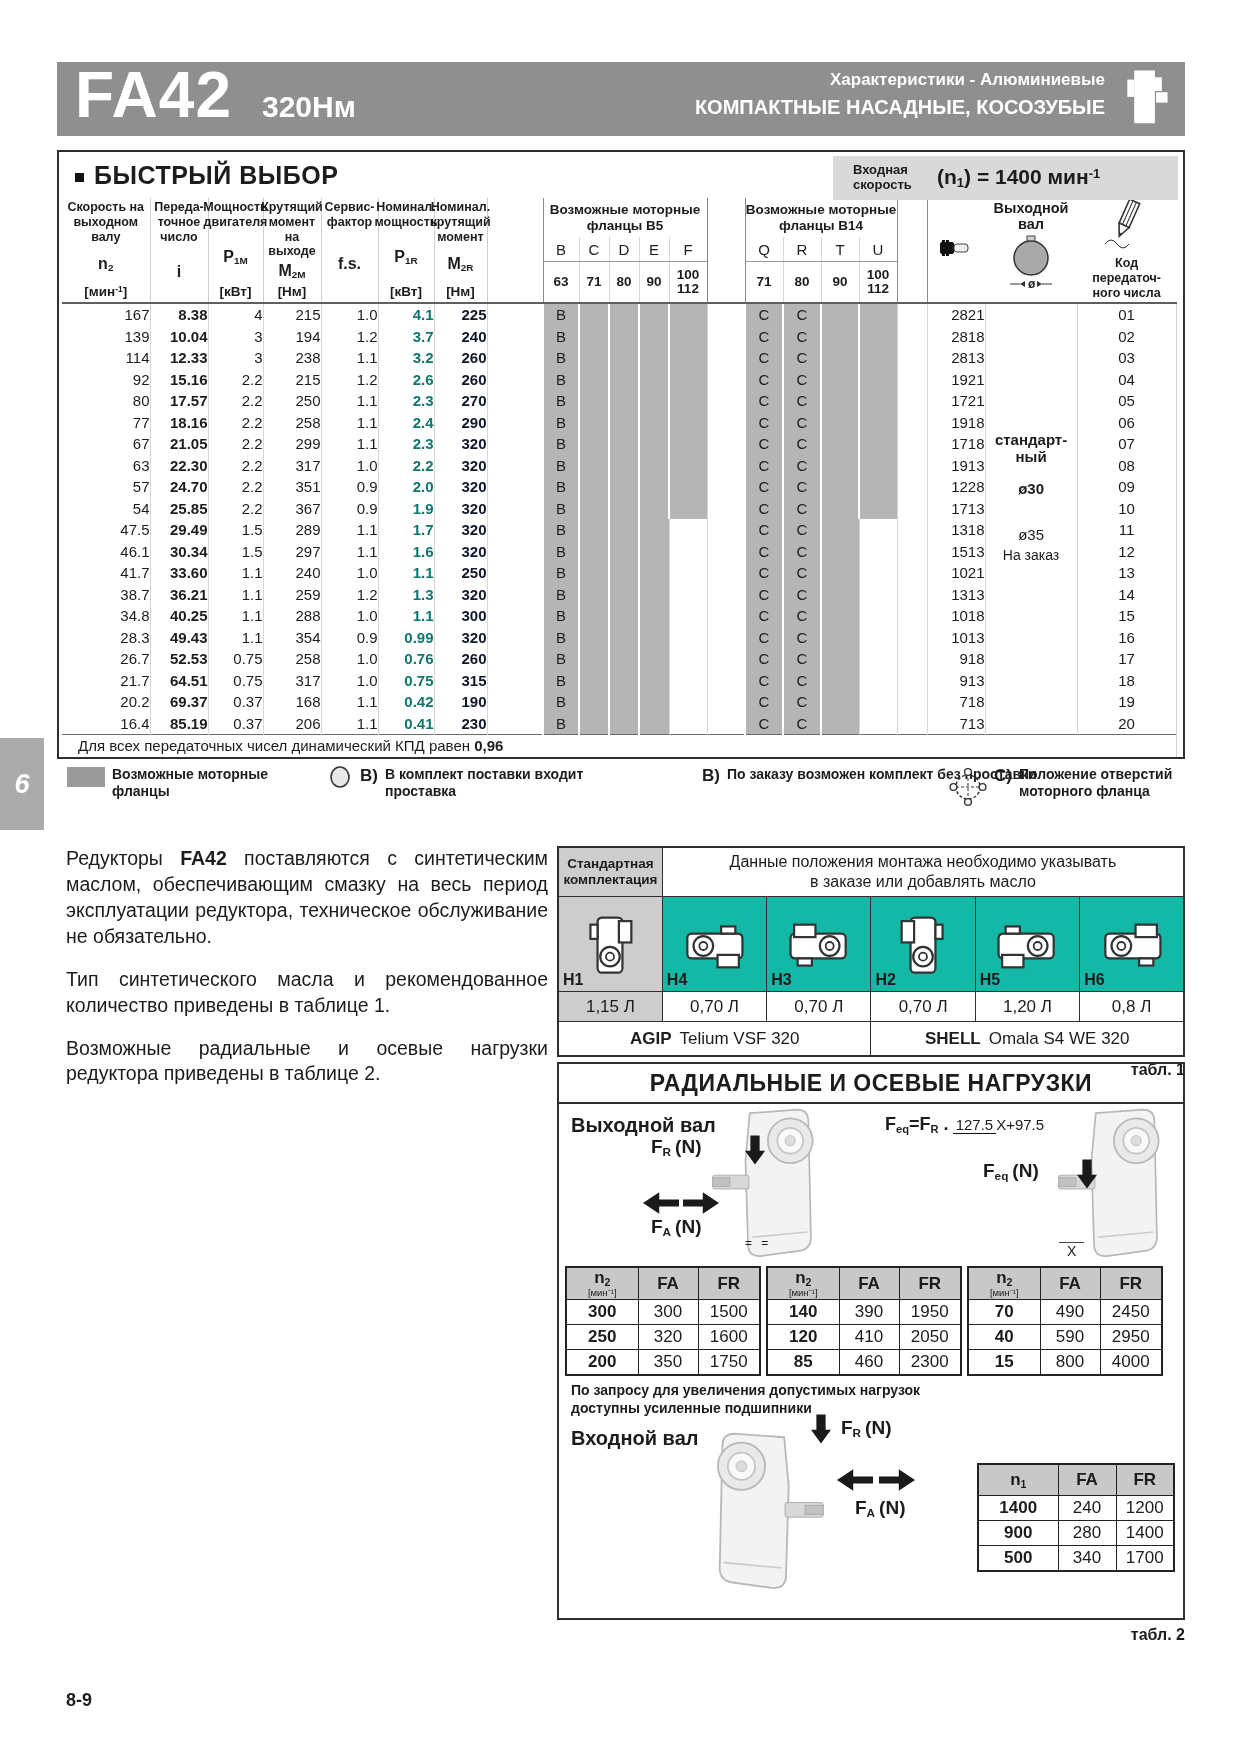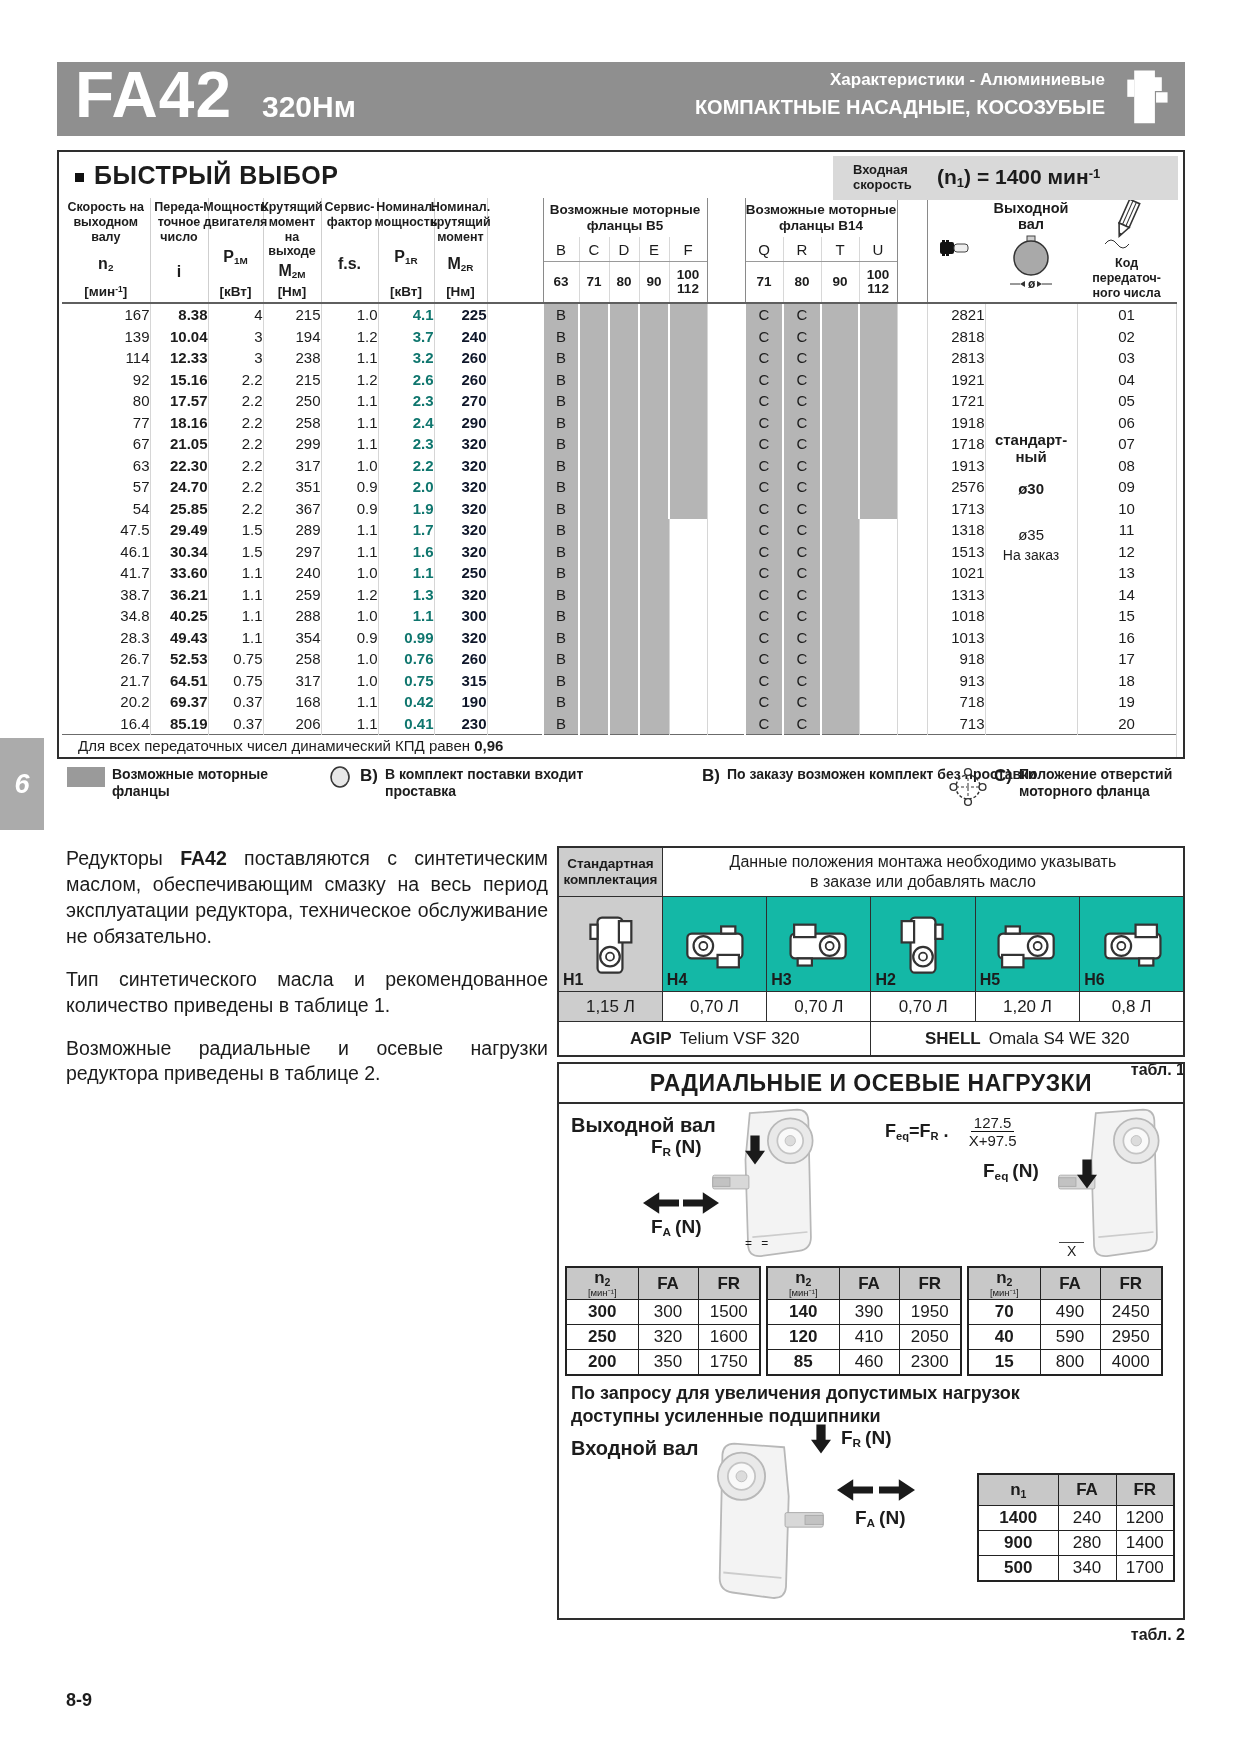--- a/index.html
+++ b/index.html
@@ -100,33 +100,33 @@
   
   .loads{position:absolute;left:557px;top:1062px;width:628px;height:558px;border:2px solid #2e2e2e;box-sizing:border-box;}
   .ld-title{height:38px;border-bottom:2px solid #2e2e2e;display:flex;align-items:center;justify-content:center;
             font-size:23px;font-weight:bold;letter-spacing:0.5px;}
   .out-area{position:relative;height:162px;}
   .seclab{font-size:20px;font-weight:bold;}
   .out-area .seclab{position:absolute;left:12px;top:10px;}
   .vec{font-size:19px;font-weight:bold;white-space:nowrap;}
   .vec .u{margin-left:4px;}
   .formula{position:absolute;left:326px;top:10px;font-size:18px;font-weight:bold;display:flex;align-items:center;}
-  .frac{display:inline-flex;flex-direction:column;align-items:center;font-size:15px;font-weight:normal;margin-left:20px;}
+  .frac{display:inline-flex;flex-direction:row;align-items:center;font-size:15px;font-weight:normal;margin-left:4px;}
   .frac .num{border-bottom:1.5px solid #111;padding:0 3px;}
   .gbfig{position:absolute;}
   .dimmarks{position:absolute;font-size:12px;letter-spacing:3px;}
   .xdim{position:absolute;font-size:14px;border-top:1px solid #444;padding:0 8px;}
   .ld-tables{display:flex;gap:5px;padding:0 6px;height:112px;}
   table.ld{border-collapse:collapse;table-layout:fixed;border:2px solid #222;height:102px;}
   table.ld th,table.ld td{border:1.5px solid #222;text-align:center;font-size:17px;padding:0;}
   table.ld th{background:#c8c8c8;height:30px;font-size:17px;}
   table.ld th .unit{display:block;font-size:9.5px;font-weight:normal;margin-top:-2px;}
   table.ld td{height:24px;}
   table.ld td:first-child{font-weight:bold;}
-  .ld-note{padding:4px 0 0 12px;font-size:18px;font-weight:bold;line-height:1.25;}
+  .ld-note{padding:4px 0 0 12px;font-size:14px;font-weight:bold;line-height:1.25;}
   .in-area{position:relative;height:196px;}
   .in-area .seclab{position:absolute;left:12px;top:10px;}
   .in-table{position:absolute;right:8px;top:46px;}
   .ldcap{position:absolute;left:557px;top:1626px;width:628px;text-align:right;font-size:16px;font-weight:bold;}
 
   .pageno{position:absolute;left:66px;top:1690px;font-size:18px;font-weight:bold;}
   .hidden-defs{position:absolute;width:0;height:0;overflow:hidden;}
   .mnt svg{display:block;margin:4px auto 0 auto;}
   .rH4{transform:rotate(90deg);} .rH3{transform:rotate(-90deg);}
   .rH2{transform:scaleX(-1);} .rH5{transform:rotate(90deg) scaleY(-1);} .rH6{transform:rotate(-90deg) scaleY(-1);}
@@ -546,21 +546,21 @@
             <td class="flg sh"></td>
             <td class="flg sh"></td>
             <td class="flg sh"></td>
             <td class="flg sh"></td>
             <td class="divcol"></td>
             <td class="flg sh">C</td>
             <td class="flg sh">C</td>
             <td class="flg sh"></td>
             <td class="flg sh"></td>
             <td class="divcol"></td>
-            <td class="c-code4">2576</td>
+            <td class="c-code4">1228</td>
             <td class="c-ratio">09</td>
           </tr>
           <tr>
             <td class="c-n2">54</td>
             <td class="c-i">25.85</td>
             <td class="c-p1m">2.2</td>
             <td class="c-m2m">367</td>
             <td class="c-fs">0.9</td>
             <td class="c-p1r">1.9</td>
             <td class="c-m2r">320</td>

